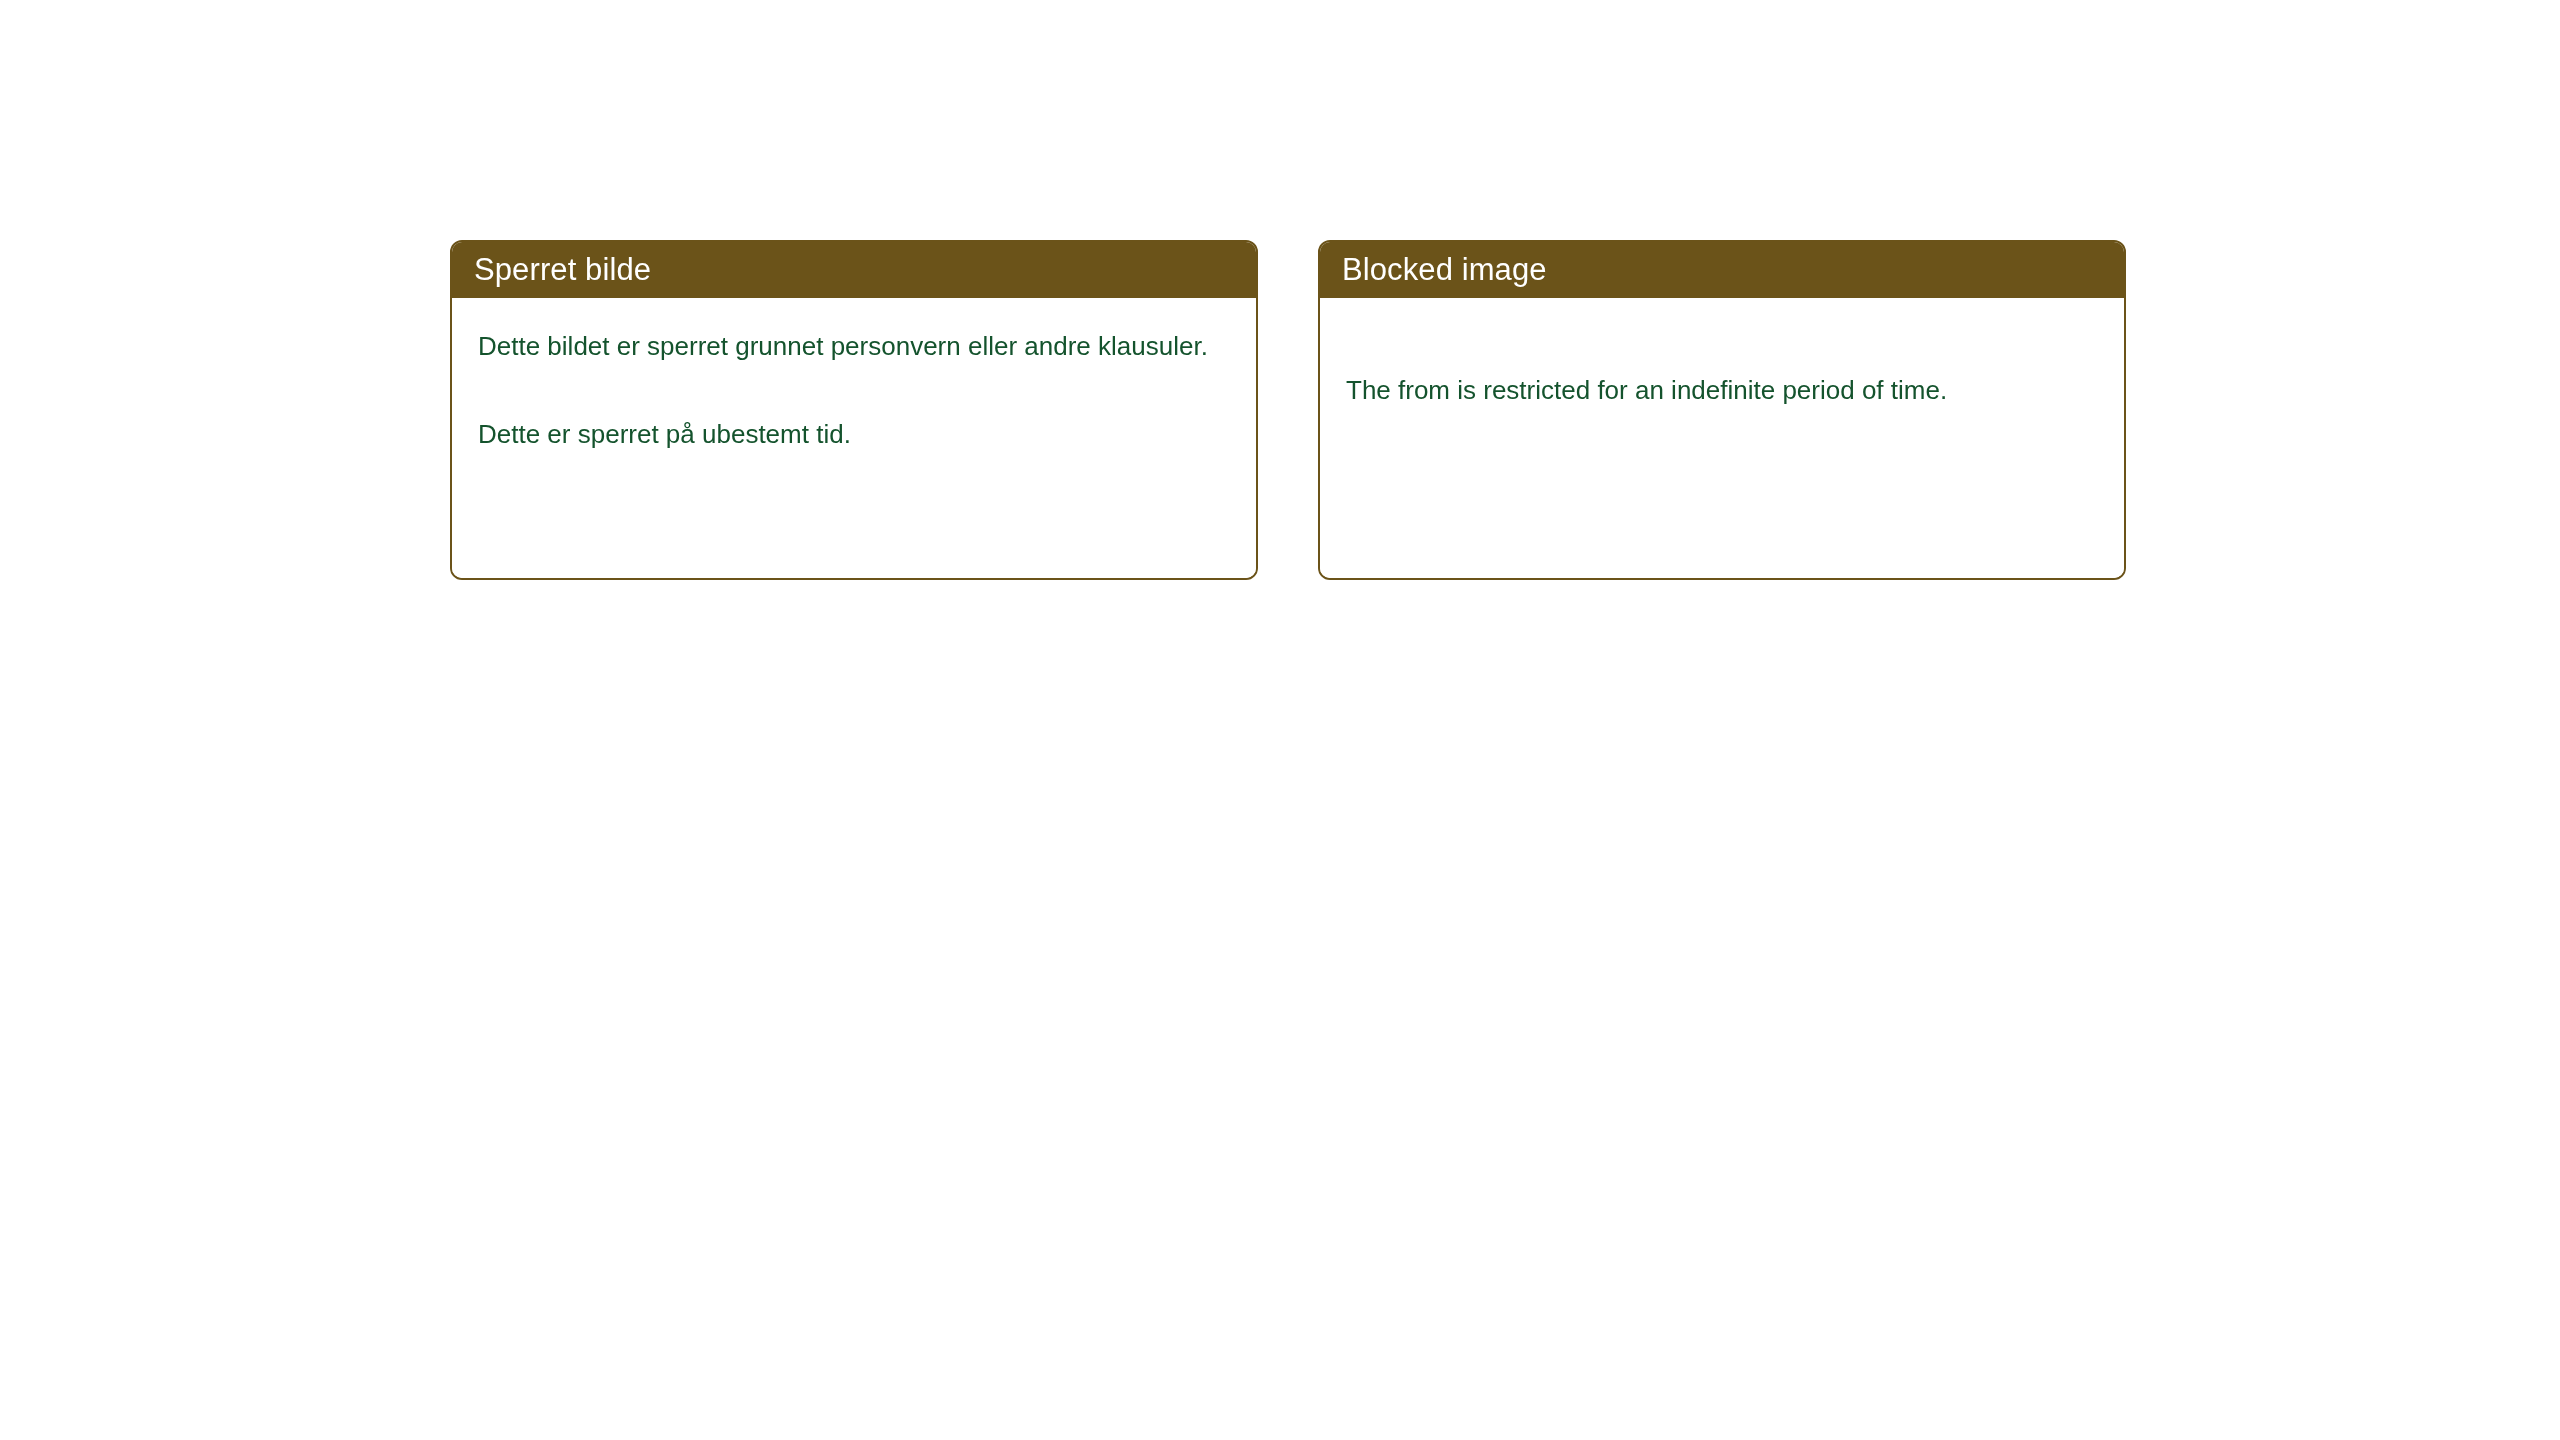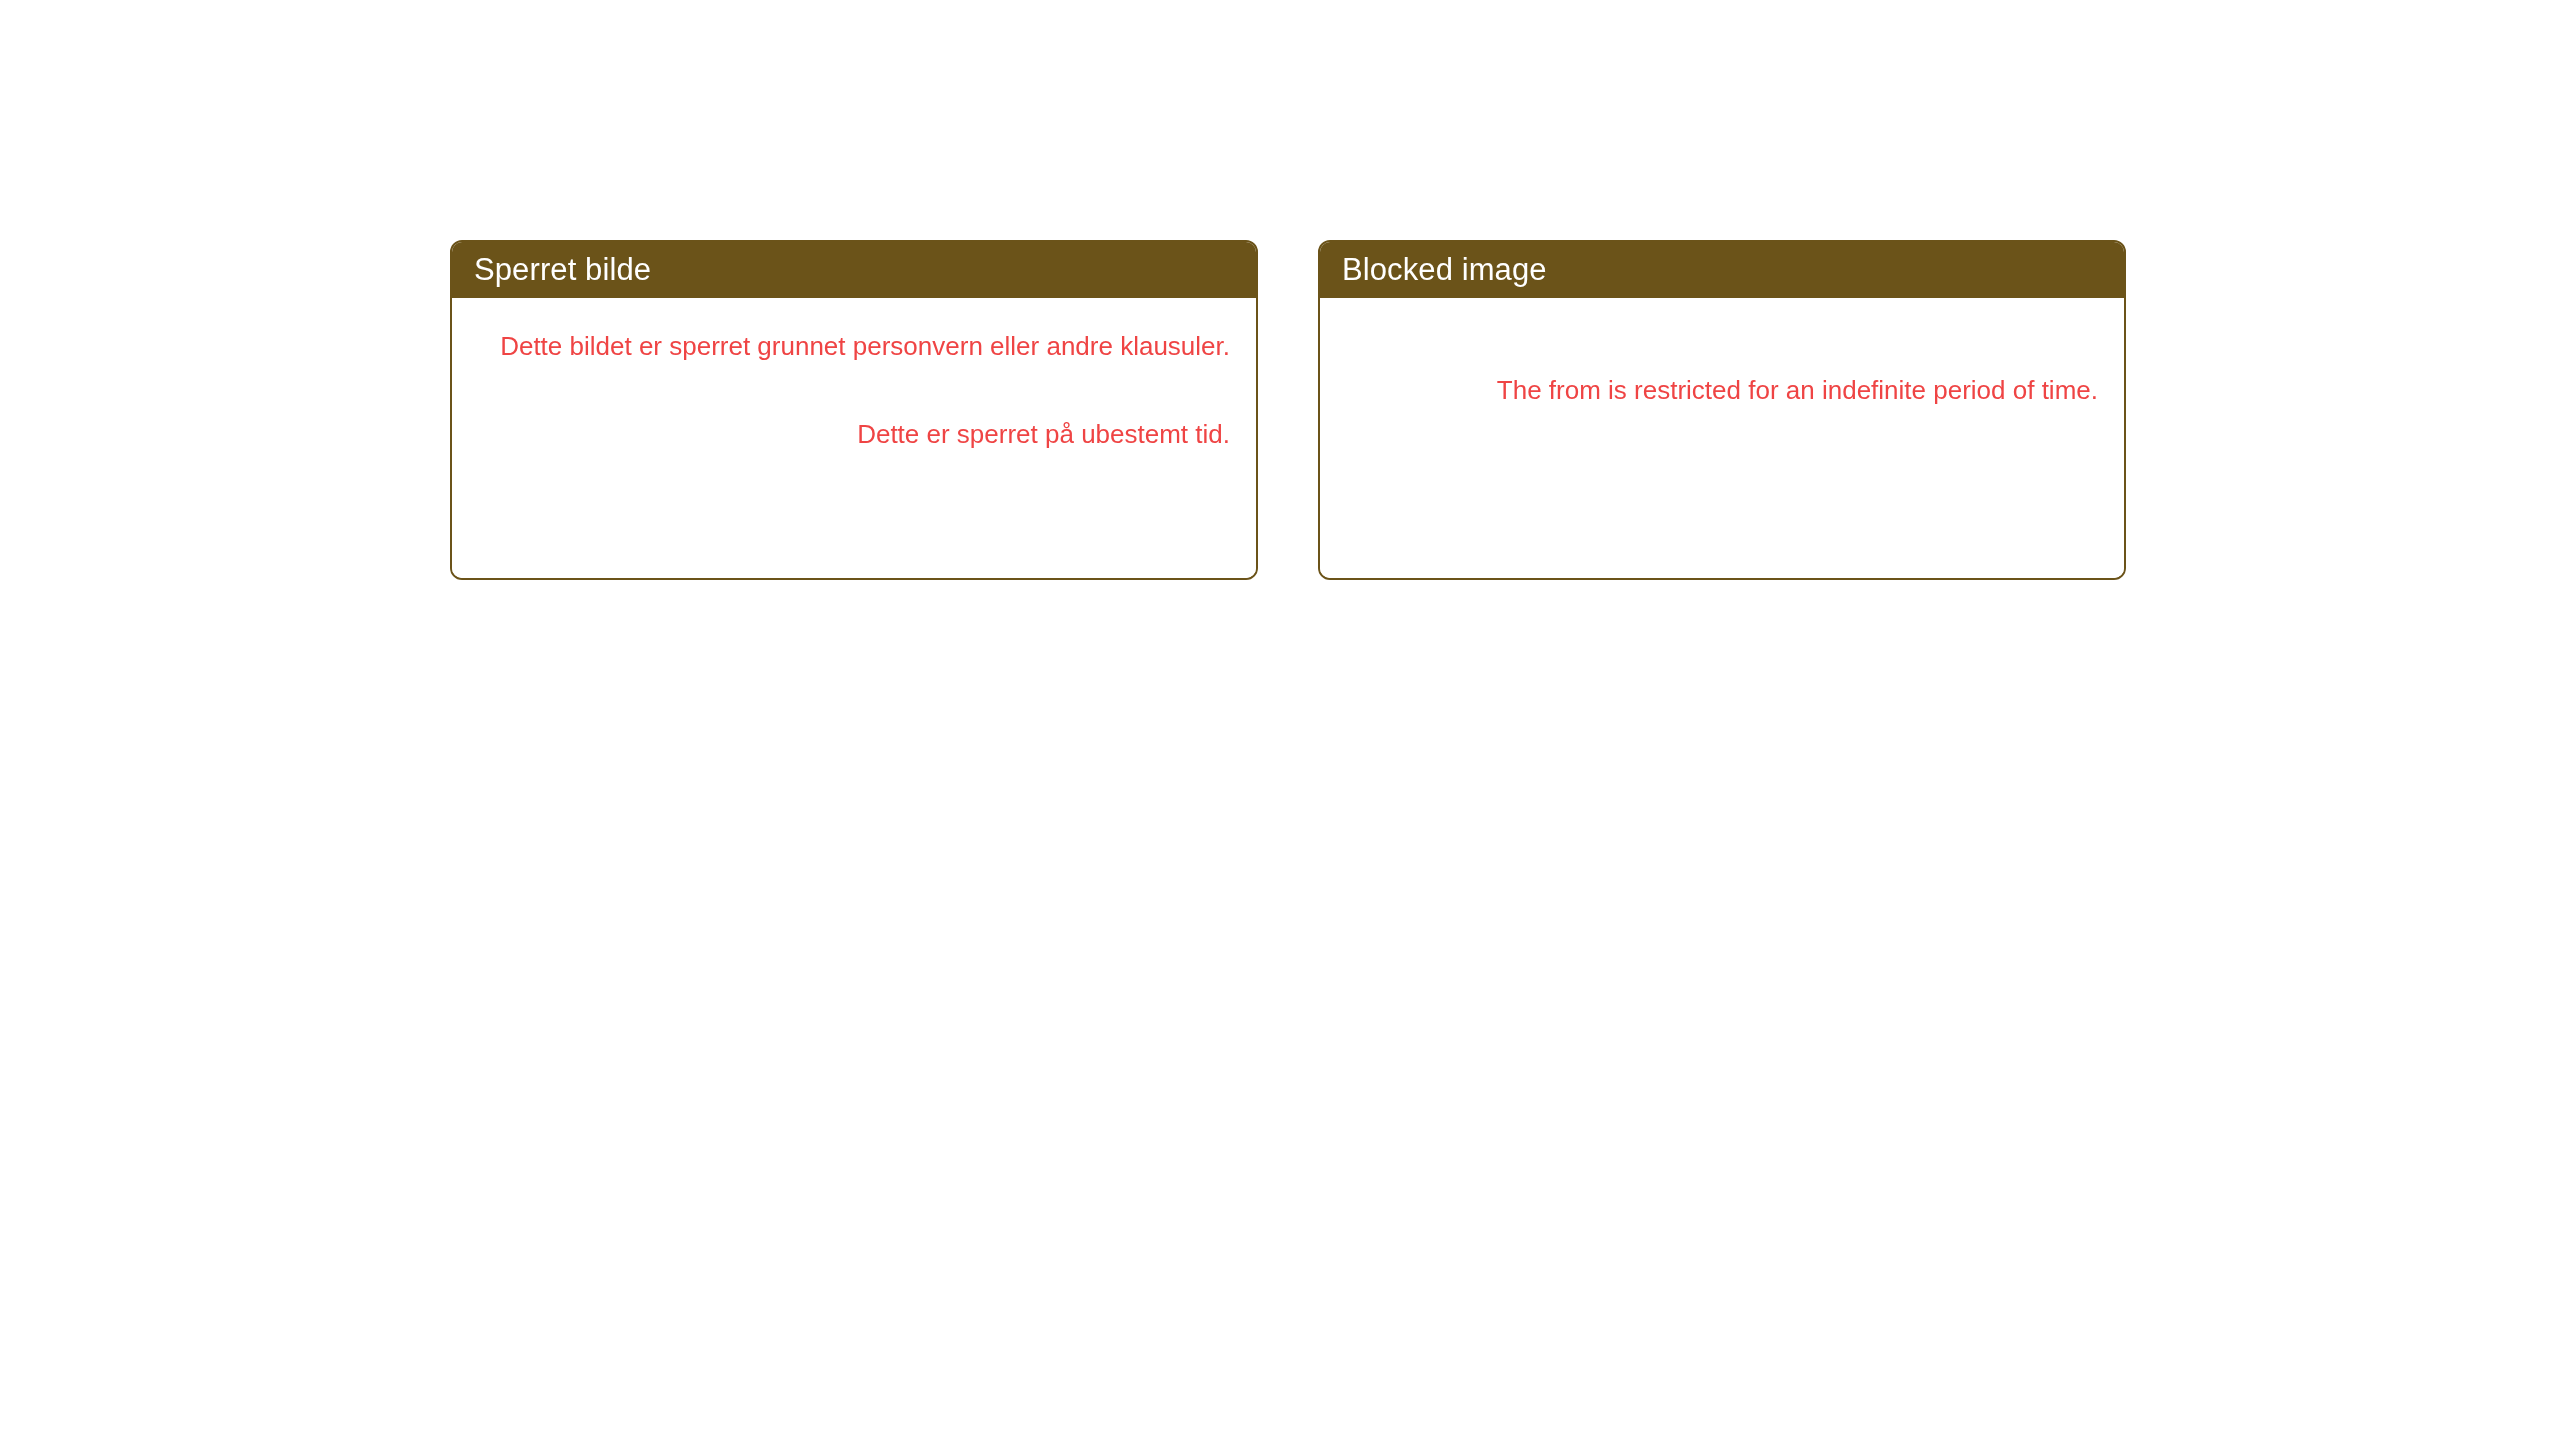--- a/index.html
+++ b/index.html
@@ -13,21 +13,20 @@
     background: #ffffff;
     font-family: "Liberation Sans", sans-serif;
     overflow: hidden;
   }
 
   .page {
     position: relative;
     width: 2560px;
     height: 1036px;
     background: #ffffff;
-    text-align: right;
   }
 
   .cards-row {
     position: absolute;
     left: 450px;
     top: 240px;
     display: flex;
     flex-direction: row;
     align-items: flex-start;
     gap: 60px;
@@ -71,21 +70,21 @@
   .card-body {
     flex: 1 1 auto;
     background: #ffffff;
     padding: 26px 26px 0 26px;
     box-sizing: border-box;
   }
 
   .card-paragraph {
     font-size: 26px;
     line-height: 44px;
-    color: #ef4444;
+    color: #14532d;
     margin: 0;
     max-width: 760px;
   }
 
   .paragraph-gap {
     height: 44px;
   }
 </style>
 </head>
 <body>

